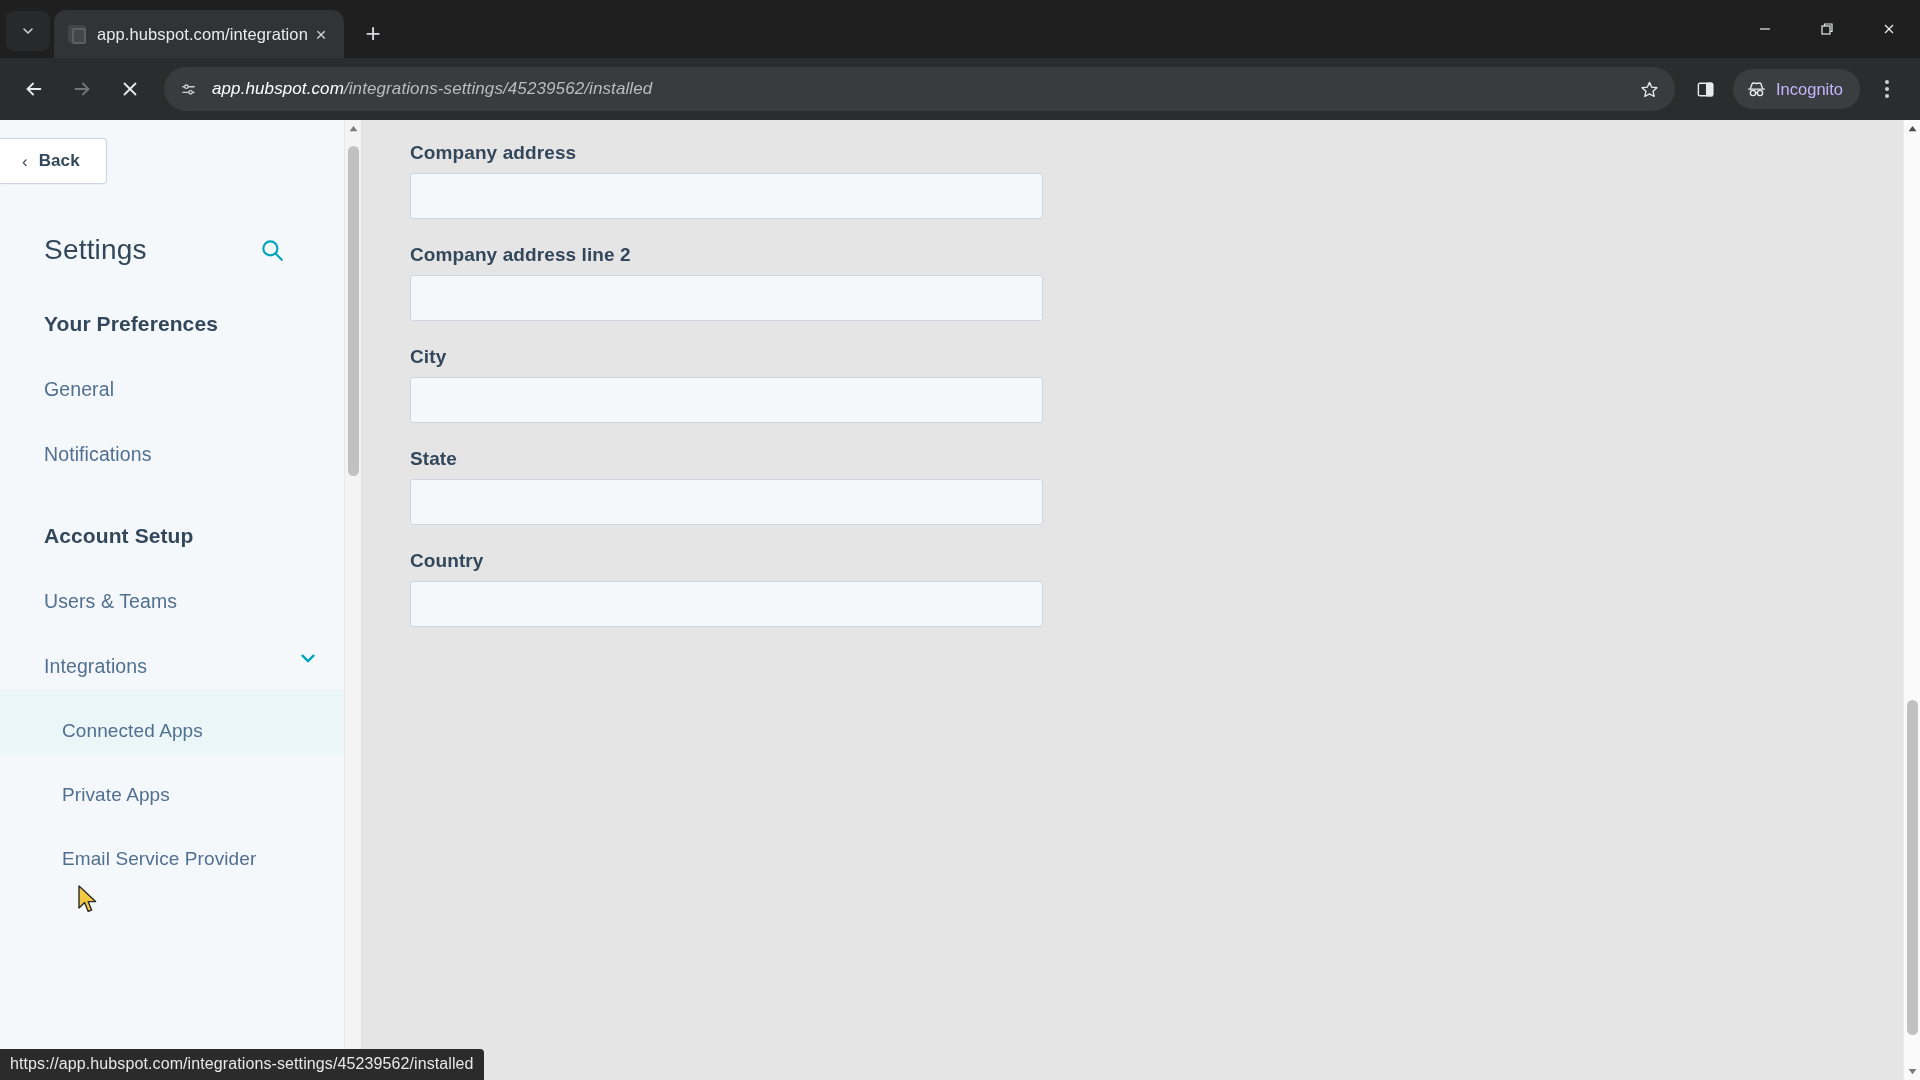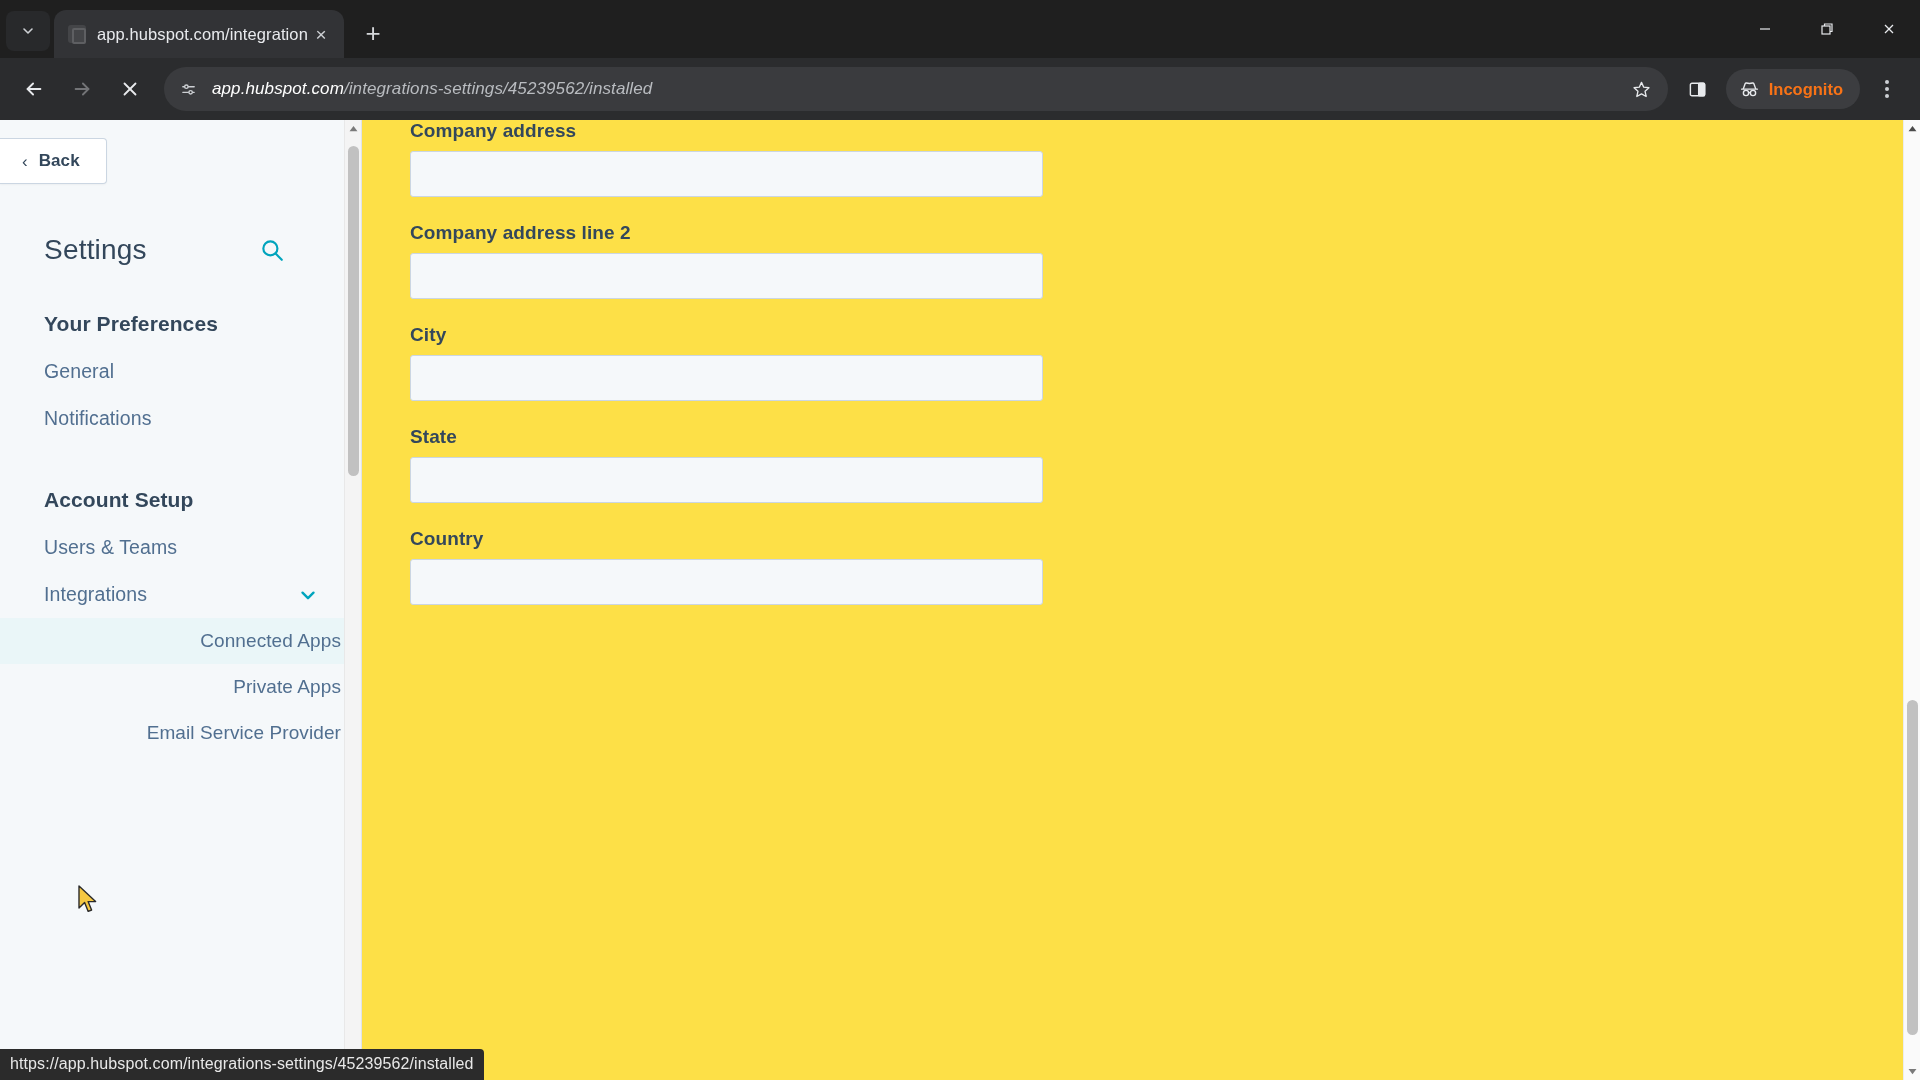--- a/index.html
+++ b/index.html
@@ -166,21 +166,21 @@
     border-radius: 20px;
     background: #3c3d40;
     display: flex;
     align-items: center;
     gap: 9px;
     padding: 0 17px 0 13px;
     margin-left: 6px;
     flex: 0 0 auto;
   }
   .incognito-pill svg { width: 21px; height: 21px; }
-  .incognito-label { color: #f97316; font-size: 16.5px; font-weight: bold; }
+  .incognito-label { color: #c4b5fd; font-size: 16.5px; }
   .kebab {
     width: 42px; height: 42px;
     border-radius: 50%;
     display: flex; flex-direction: column;
     align-items: center; justify-content: center;
     gap: 3px;
     margin-left: 2px;
     flex: 0 0 42px;
   }
   .kebab i { width: 4px; height: 4px; border-radius: 50%; background: #cdd0d4; display:block;}
@@ -260,24 +260,24 @@
     letter-spacing: .1px;
   }
   .nav-item.active {
     background: #e5f5f8;
     border-left: 4px solid #00a4bd;
     color: #33475b;
   }
   .nav-item.hover {
     background: #eaf6f8;
   }
-  .nav-item .label { flex: 1; }
+  .nav-item .label { flex: 1; margin-top: 18px; }
   .nav-item .chev-down { color: #00a4bd; display: flex; align-items: center; margin-right: 22px;}
   .nav-item .chev-down svg { width: 22px; height: 22px; }
-  .nav-item.sub { padding-left: 58px; font-size: 19px; text-align: right; }
+  .nav-item.sub { padding-left: 58px; font-size: 19px; }
 
   
   .sb-scroll {
     position: absolute;
     right: 0; top: 0; bottom: 0;
     width: 17px;
     background: #f4f4f4;
     border-left: 1px solid #e8e8e8;
   }
   .sb-arrow {
@@ -292,25 +292,25 @@
     left: 3px;
     width: 11px;
     background: #c1c1c1;
     border-radius: 6px;
   }
   .sb-thumb.sidebar-thumb { top: 26px; height: 330px; }
 
   
   .content {
     flex: 1;
-    background: #fde047;
+    background: #e5e5e5;
     overflow: hidden;
     position: relative;
     padding-left: 48px;
-    padding-top: 0;
+    padding-top: 22px;
   }
   .form-group { margin-bottom: 25px; }
   .form-label {
     display: block;
     color: #33475b;
     font-size: 19px;
     font-weight: bold;
     margin-bottom: 9px;
     letter-spacing: .1px;
   }

